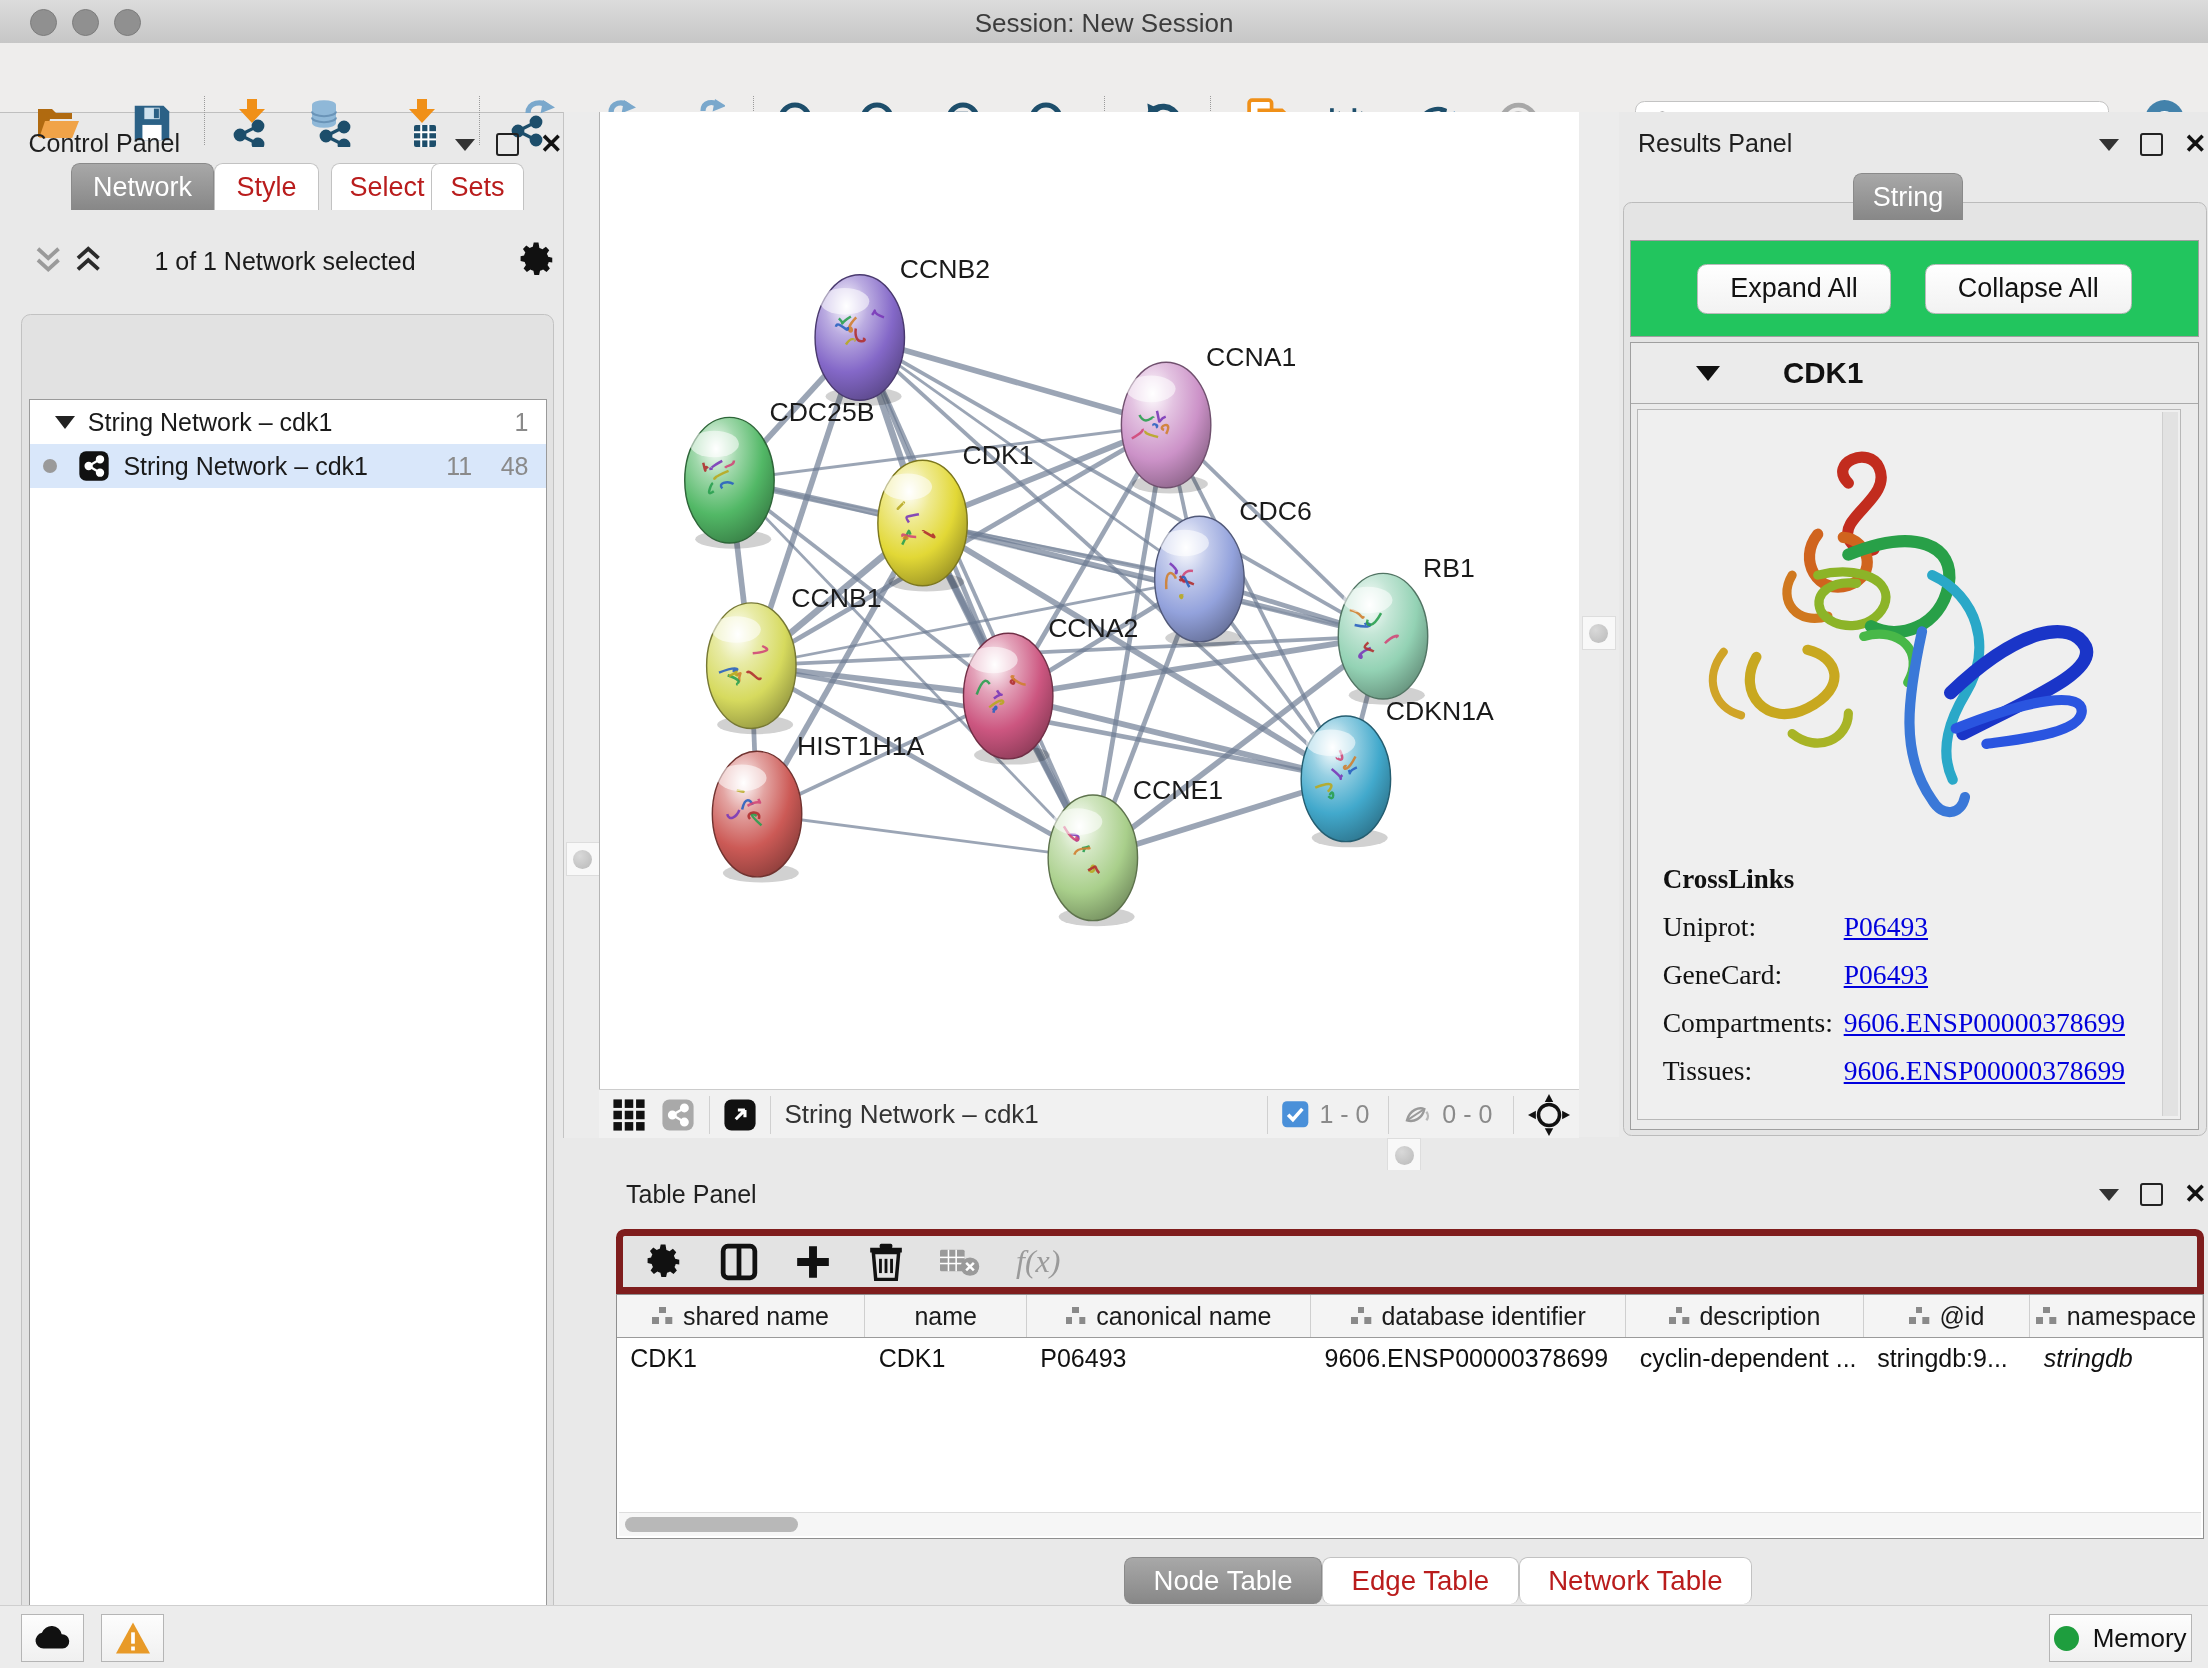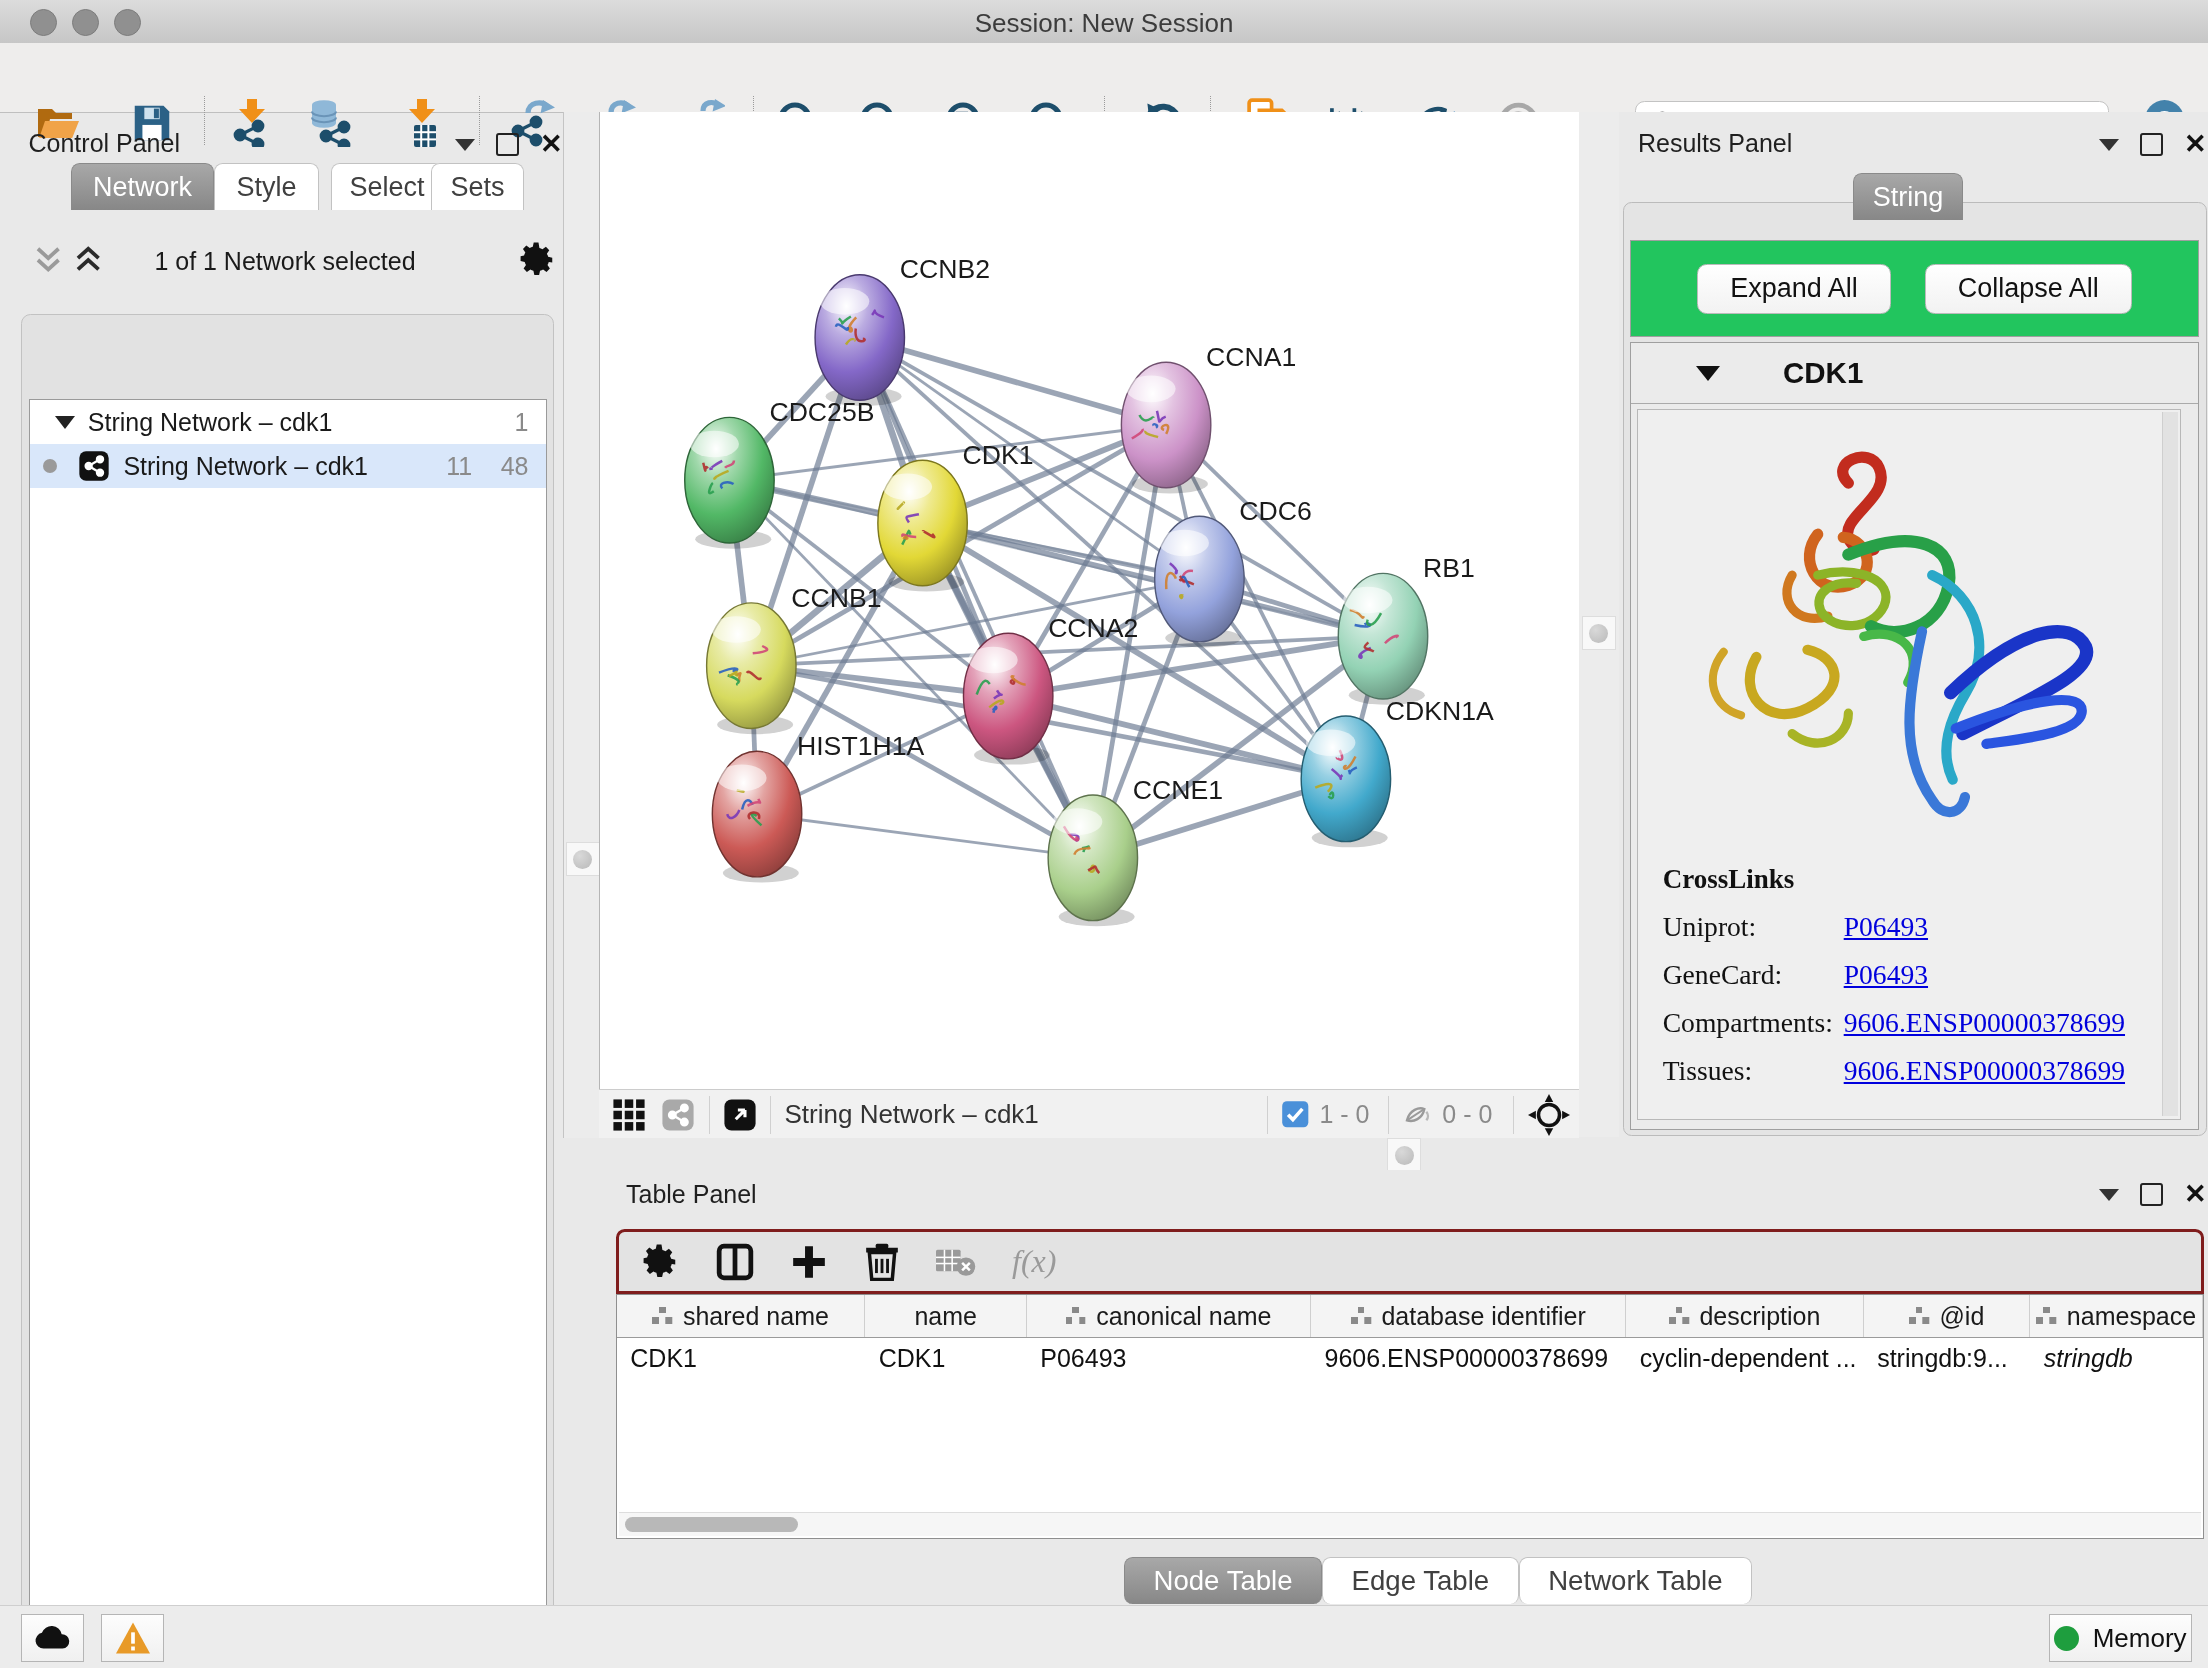--- a/index.html
+++ b/index.html
@@ -14,21 +14,21 @@
   .tbtn{top:55px;width:49px;height:49px;display:flex;align-items:center;justify-content:center;}
   .tsep{top:53px;width:0;height:49px;border-left:1.9px dotted #9a9a9a;}
   #search-box{left:1635px;top:58px;width:472px;height:44px;background:#fff;border:1.9px solid #c3c3c3;border-radius:9.5px;display:flex;align-items:center;}
   #search-input{border:none;outline:none;font-size:25px;flex:1;background:transparent;height:38px;}
   
   .ptitle{font-size:25px;color:#1f1f1f;}
   .panel-ctl{display:flex;gap:21px;align-items:center;}
   .tri-down{width:0;height:0;border-left:10.5px solid transparent;border-right:10.5px solid transparent;border-top:12.4px solid #333;}
   .sq{width:19px;height:19px;border:2.9px solid #222;border-radius:2.9px;}
   .xx{font-size:27px;font-weight:bold;color:#111;line-height:19px;}
-  .tab{height:46px;border:1px solid #c2c2c2;border-bottom:none;border-radius:8.6px 8.6px 0 0;background:#fff;color:#404040;font-size:27px;display:flex;align-items:center;justify-content:center;}
+  .tab{height:46px;border:1px solid #c2c2c2;border-bottom:none;border-radius:8.6px 8.6px 0 0;background:#fff;color:#b91c1c;font-size:27px;display:flex;align-items:center;justify-content:center;}
   .tab.sel{background:linear-gradient(#a8a8a8,#878787);color:#fff;border-color:#8a8a8a;}
   
   #cp-box{left:21px;top:202px;width:531px;height:1391px;background:#e2e2e2;border:1px solid #c2c2c2;border-radius:9.5px;}
   #cp-tree{left:28.5px;top:287px;width:516px;height:1286px;background:#fff;border:1.9px solid #9a9a9a;}
   .treerow{height:44px;display:flex;align-items:center;font-size:25px;color:#1a1a1a;}
   .badge{color:#8a8a8a;font-size:25px;}
   
   #canvas{left:599px;top:112px;width:980px;height:977px;background:#fff;border-left:1px solid #b5b5b5;}
   #navbar{left:599px;top:1089px;width:980px;height:49px;background:#f1f1f1;border-top:1px solid #cccccc;display:flex;align-items:center;}
   .nsep{width:0;height:38px;border-left:1px solid #d0d0d0;margin:0 13.3px;}
@@ -41,21 +41,21 @@
   .rbtn{height:48px;padding:0 32px;background:linear-gradient(#ffffff,#f2f2f2);border:1px solid #bbb;border-radius:9.5px;font-size:27px;color:#111;display:flex;align-items:center;}
   #rp-card2{left:1630px;top:342px;width:567px;height:786px;background:#ebebeb;border:1.9px solid #9f9f9f;}
   #rp-entry-head{height:60px;border-bottom:1.9px solid #aaa;display:flex;align-items:center;}
   #rp-entry-body{position:absolute;left:5.7px;top:66px;width:542px;height:709px;background:#efefef;border:1px solid #b8b8b8;overflow:hidden;}
   .serif{font-family:"Liberation Serif",serif;}
   .xl-row{display:flex;font-size:27.6px;margin:16px 0 0 25px;}
   .xl-label{width:181px;color:#111;}
   .xl-link{color:#0000dd;text-decoration:underline;}
   #rp-scroll{position:absolute;right:1.9px;top:1.9px;width:15px;height:704px;background:#e2e2e2;border-left:1px solid #cfcfcf;}
   
-  #tp-toolbar{left:616px;top:1229px;width:1588px;height:65px;background:#e3e3e3;border:3px solid #7f1d1d;border-radius:8.6px 8.6px 0 0;display:flex;align-items:center;gap:36px;padding-left:23px;box-sizing:border-box;}
+  #tp-toolbar{left:616px;top:1229px;width:1588px;height:65px;background:#e3e3e3;border:7px solid #7f1d1d;border-radius:8.6px 8.6px 0 0;display:flex;align-items:center;gap:36px;padding-left:23px;box-sizing:border-box;}
   #tp-table{left:616px;top:1294px;width:1588px;height:245px;background:#fff;border:1.9px solid #8f8f8f;box-sizing:border-box;}
   #tp-head{display:flex;height:42px;background:#f4f4f4;border-bottom:1.9px solid #9a9a9a;}
   .th{display:flex;align-items:center;justify-content:center;gap:9.5px;font-size:25px;color:#1a1a1a;border-right:1px solid #cfcfcf;box-sizing:border-box;overflow:hidden;}
   #tp-row{display:flex;height:40px;align-items:center;}
   .td{font-size:25px;color:#111;padding-left:13.3px;box-sizing:border-box;overflow:hidden;white-space:nowrap;}
   .treeicon{width:21px;height:19px;position:relative;flex:none;}
   .treeicon:before{content:"";position:absolute;left:6.7px;top:0;width:6.7px;height:6.7px;background:#8a8a8a;}
   .treeicon:after{content:"";position:absolute;left:0;top:10.5px;width:6.7px;height:6.7px;background:#8a8a8a;box-shadow:13.3px 0 0 #8a8a8a;}
   #hscroll{position:absolute;left:1.9px;bottom:1.9px;height:23px;right:1.9px;background:#f6f6f6;border-top:1px solid #ddd;}
   #hthumb{position:absolute;left:5.7px;top:3.8px;width:173px;height:15px;border-radius:7.6px;background:#b8b8b8;}

